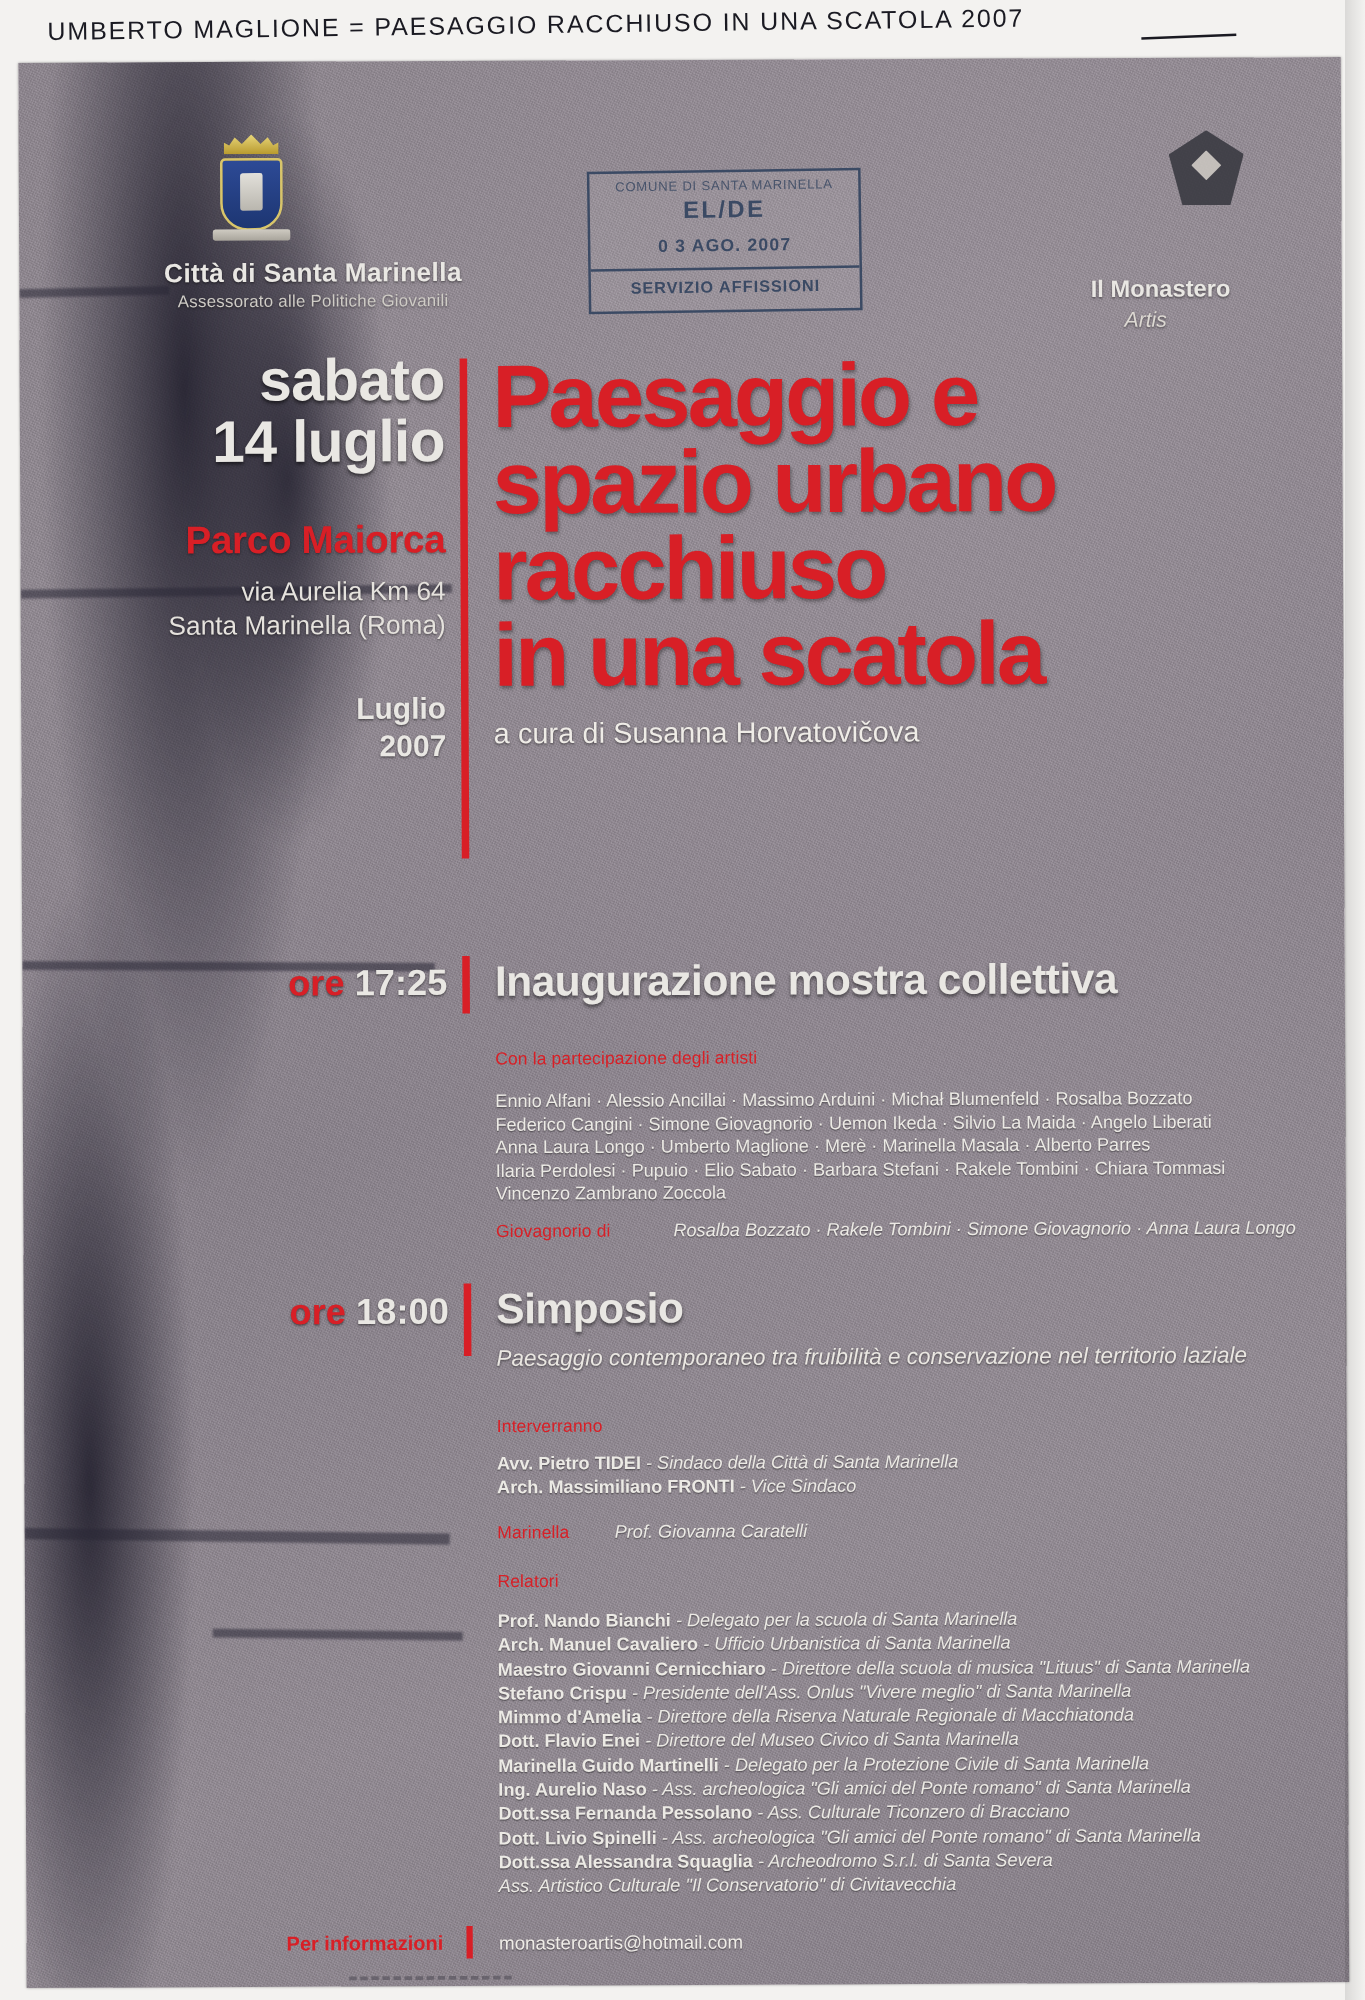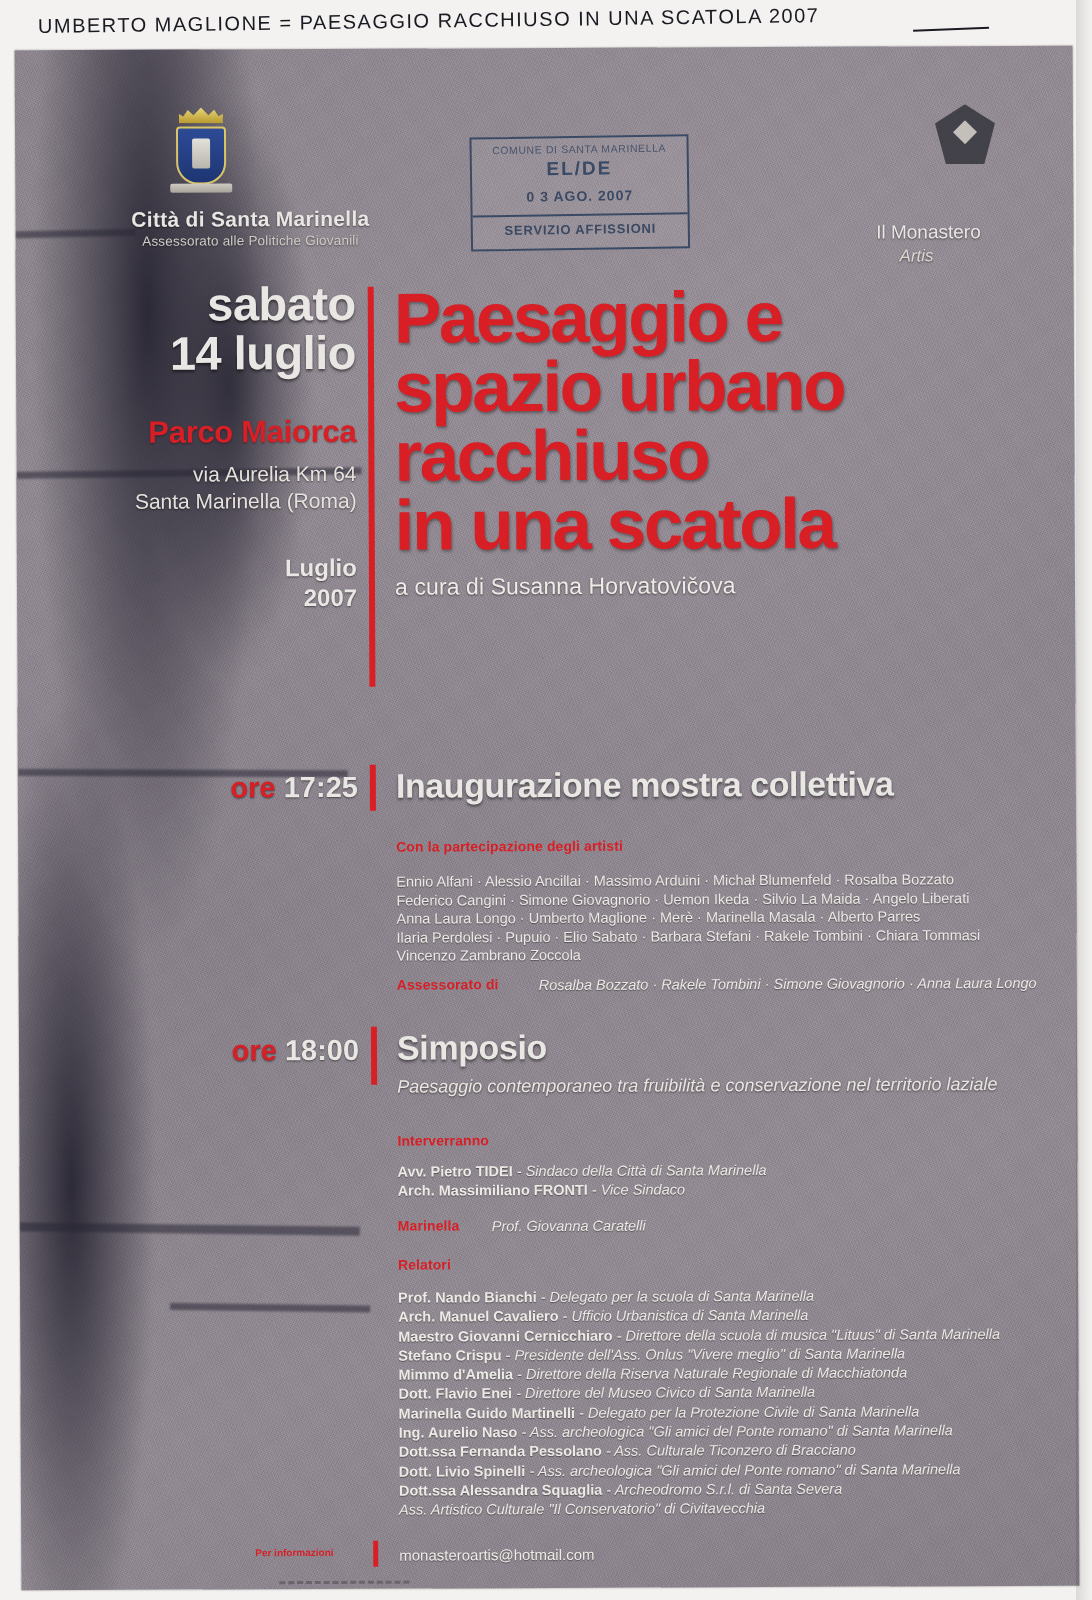--- a/index.html
+++ b/index.html
@@ -232,21 +232,21 @@
     clip-path: polygon(50% 0%, 100% 50%, 50% 100%, 0% 50%);
   }
   .mon-title {
     position: absolute;
     right: 40px;
     top: 165px;
     width: 210px;
     text-align: center;
     color: #e9e7e3;
     font-size: 19px;
-    font-weight: 400;
+    font-weight: 700;
     text-shadow: 0 1px 2px rgba(0,0,0,0.5);
   }
   .mon-sub {
     position: absolute;
     right: 52px;
     top: 190px;
     width: 210px;
     text-align: center;
     color: #ddd9d3;
     font-size: 17px;
@@ -360,21 +360,21 @@
     color: #eae7e2;
     font-size: 18px;
     font-style: italic;
     text-shadow: 0 1px 2px rgba(0,0,0,0.5);
   }
   .red-label {
     position: absolute;
     left: 378px;
     color: #d81f26;
     font-size: 14px;
-    font-weight: 700;
+    font-weight: 400;
     letter-spacing: 0.1px;
   }
   .body-text {
     position: absolute;
     left: 378px;
     color: #eceae5;
     font-size: 14.5px;
     line-height: 1.28;
     text-shadow: 0 1px 1px rgba(0,0,0,0.4);
     width: 650px;
@@ -391,24 +391,24 @@
   #lbl-interv   { top: 1084px; text-align: right; }
   #list-interv  { top: 1114px; }
   #lbl-moder    { top: 1169px; }
   #moder-name   { top: 1169px; left: 472px; font-style: italic; }
   #lbl-relatori { top: 1208px; }
   #list-relatori{ top: 1240px; line-height: 1.33; }
 
   
   #lbl-info {
     position: absolute;
-    left: 234px;
+    left: 208px;
     top: 1498px;
     color: #d81f26;
-    font-size: 10px;
+    font-size: 16px;
     font-weight: 700;
   }
   #div-info {
     position: absolute;
     left: 352px;
     top: 1492px;
     width: 5px;
     height: 26px;
     background: #d81f26;
   }
@@ -529,21 +529,21 @@
     </div>
     <div class="sec-head" id="head17">Inaugurazione mostra collettiva</div>
     <div class="red-label" id="lbl-artisti">Con la partecipazione degli artisti</div>
     <div class="body-text" id="list-artisti">
       <div class="row">Ennio Alfani · Alessio Ancillai · Massimo Arduini · Michał Blumenfeld · Rosalba Bozzato</div>
       <div class="row">Federico Cangini · Simone Giovagnorio · Uemon Ikeda · Silvio La Maida · Angelo Liberati</div>
       <div class="row">Anna Laura Longo · Umberto Maglione · Merè · Marinella Masala · Alberto Parres</div>
       <div class="row">Ilaria Perdolesi · Pupuio · Elio Sabato · Barbara Stefani · Rakele Tombini · Chiara Tommasi</div>
       <div class="row">Vincenzo Zambrano Zoccola</div>
     </div>
-    <div class="red-label" id="lbl-perf">Assessorato di</div>
+    <div class="red-label" id="lbl-perf">Giovagnorio di</div>
     <div class="body-text" id="perf-names">Rosalba Bozzato · Rakele Tombini · Simone Giovagnorio · Anna Laura Longo</div>
 
     <div class="ore" id="ore18">
       <span class="lbl">ore</span>
       <span>18:00</span>
     </div>
     <div class="sec-head" id="head18">Simposio</div>
     <div class="sec-sub">Paesaggio contemporaneo tra fruibilità e conservazione nel territorio laziale</div>
 
     <div class="red-label" id="lbl-interv">Interverranno</div>

